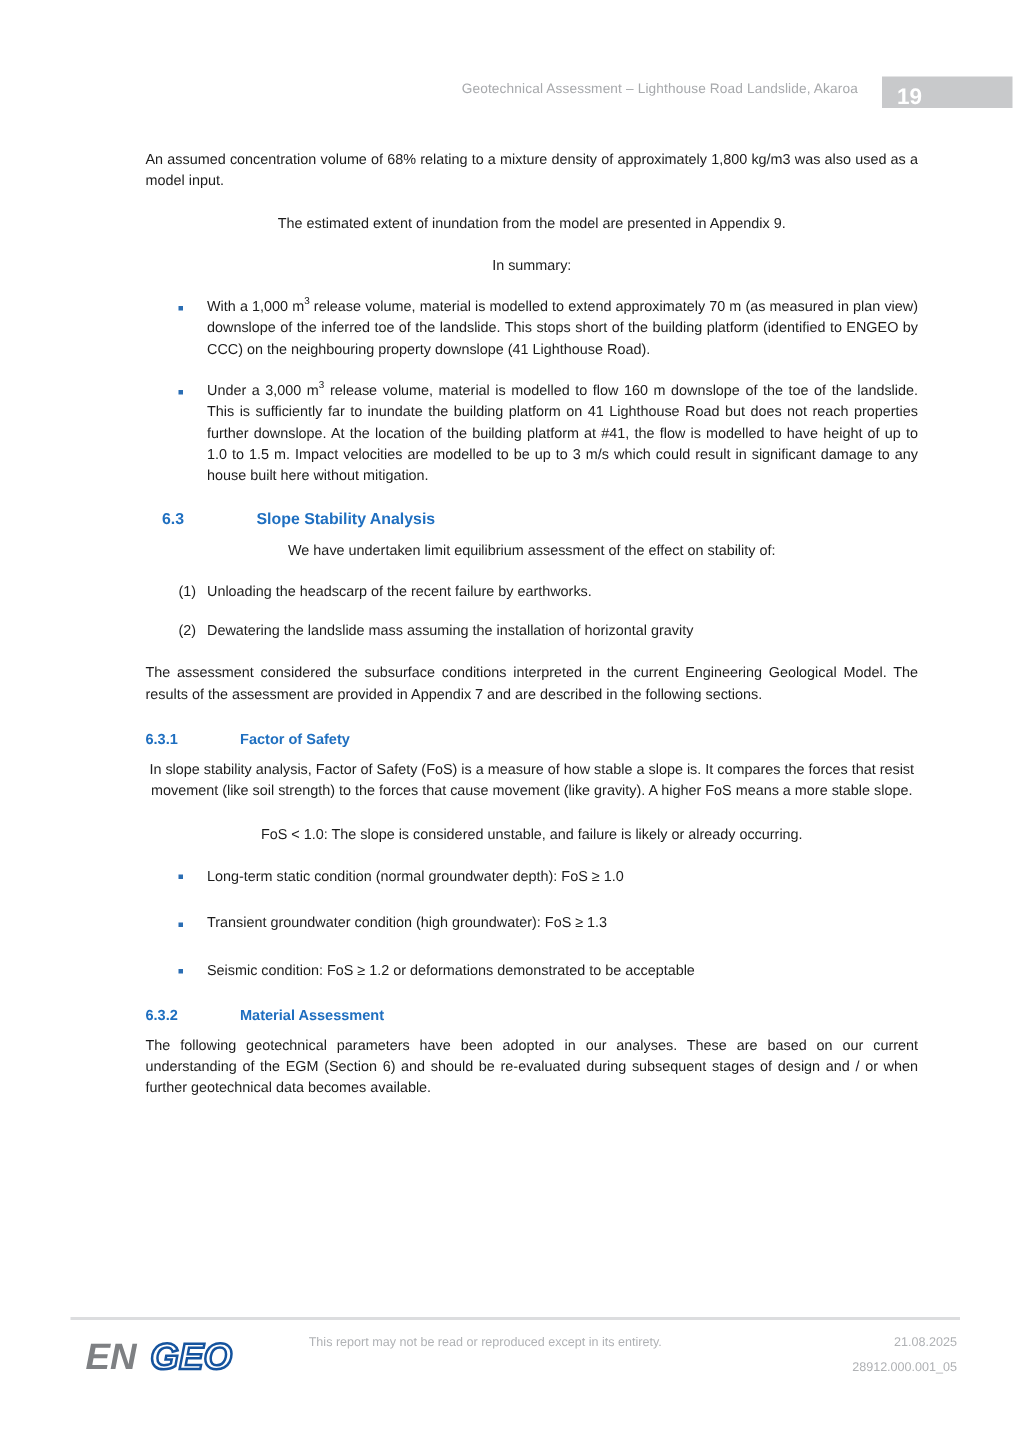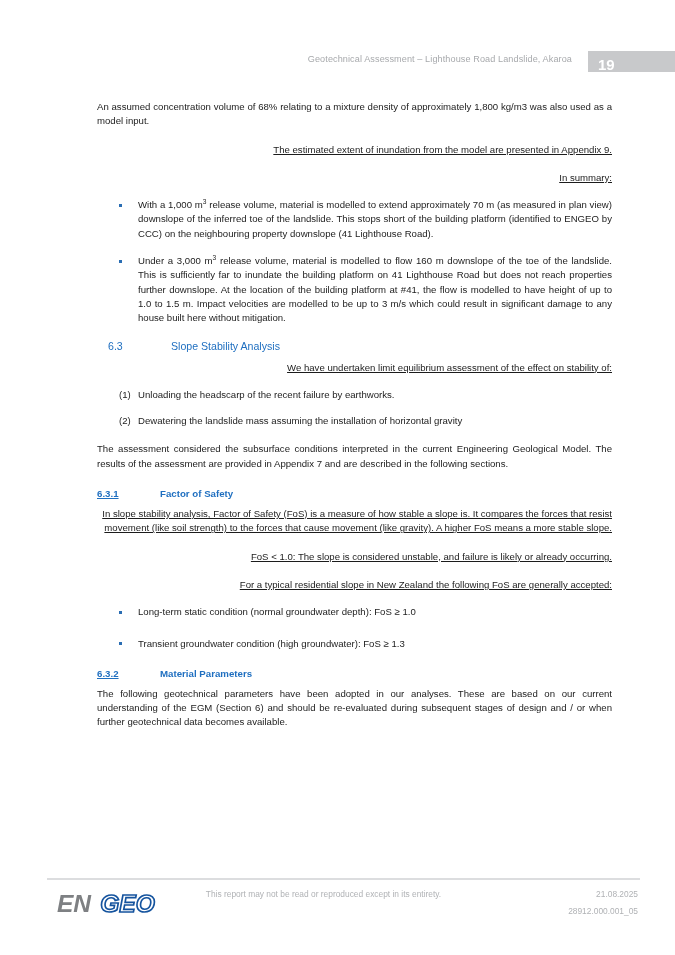--- a/index.html
+++ b/index.html
@@ -66,22 +66,21 @@
   }
 
   p.body {
     margin: 0 0 14px 0;
     font-size: 9.6px;
     line-height: 14.3px;
     text-align: justify;
     color: #1c1c1c;
   }
   p.body.nojust {
-    text-align: right;
-    text-decoration: underline;
+    text-align: center;
   }
   p.tight {
     margin-bottom: 13px;
   }
 
   
   ul.bullets {
     margin: 0 0 14px 0;
     padding: 0;
     list-style: none;
@@ -128,39 +127,38 @@
     left: 22px;
     top: 0;
     font-size: 9.6px;
     color: #1c1c1c;
   }
 
   
   h2.h-major {
     margin: 7px 0 9px 0;
     font-size: 10.6px;
-    font-weight: normal;
+    font-weight: bold;
     color: #1f6fc0;
     position: relative;
     padding-left: 11px;
   }
   h2.h-major .hnum {
     display: inline-block;
     width: 63px;
   }
   h3.h-minor {
     margin: 17px 0 8px 0;
     font-size: 9.7px;
     font-weight: bold;
     color: #1f6fc0;
   }
   h3.h-minor .hnum {
     display: inline-block;
     width: 63px;
-    text-decoration: underline;
   }
 
   sup.m3 {
     font-size: 6.6px;
     vertical-align: super;
     line-height: 0;
   }
 
   
   .footer-divider {
@@ -264,35 +262,38 @@
     <p class="body">The assessment considered the subsurface conditions interpreted in the current Engineering Geological Model. The results of the assessment are provided in Appendix 7 and are described in the following sections.</p>
 
     <h3 class="h-minor">
       <span class="hnum">6.3.1</span><span>Factor of Safety</span>
     </h3>
 
     <p class="body nojust">In slope stability analysis, Factor of Safety (FoS) is a measure of how stable a slope is. It compares the forces that resist movement (like soil strength) to the forces that cause movement (like gravity). A higher FoS means a more stable slope.</p>
 
     <p class="body nojust">FoS &lt; 1.0: The slope is considered unstable, and failure is likely or already occurring.</p>
 
-    <p class="body nojust tight">For a typical residential slope in New Zealand the following FoS are generally accepted:</p>
 
     <ul class="bullets spaced">
       <li>
         <span class="bullet-mark"></span>
         <span>Long-term static condition (normal groundwater depth): FoS ≥ 1.0</span>
       </li>
       <li>
         <span class="bullet-mark"></span>
         <span>Transient groundwater condition (high groundwater): FoS ≥ 1.3</span>
       </li>
+      <li>
+        <span class="bullet-mark"></span>
+        <span>Seismic condition: FoS ≥ 1.2 or deformations demonstrated to be acceptable</span>
+      </li>
     </ul>
 
     <h3 class="h-minor">
-      <span class="hnum">6.3.2</span><span>Material Parameters</span>
+      <span class="hnum">6.3.2</span><span>Material Assessment</span>
     </h3>
 
     <p class="body">The following geotechnical parameters have been adopted in our analyses. These are based on our current understanding of the EGM (Section 6) and should be re-evaluated during subsequent stages of design and / or when further geotechnical data becomes available.</p>
 
   </div>
 
   <div class="footer-divider"></div>
 
   <svg class="logo" viewBox="0 0 220 58">
     <text x="0" y="44" font-family="Liberation Sans, sans-serif" font-size="50" font-weight="bold" font-style="italic" fill="#7e8083">EN</text>

